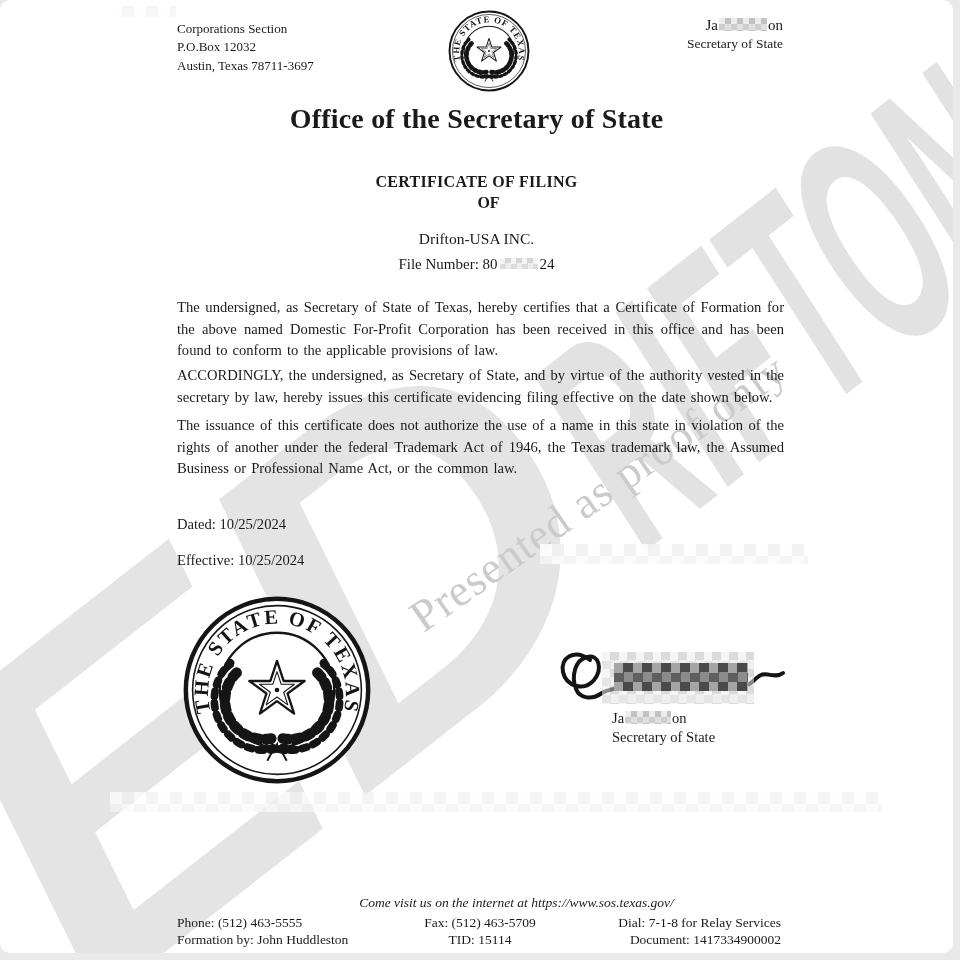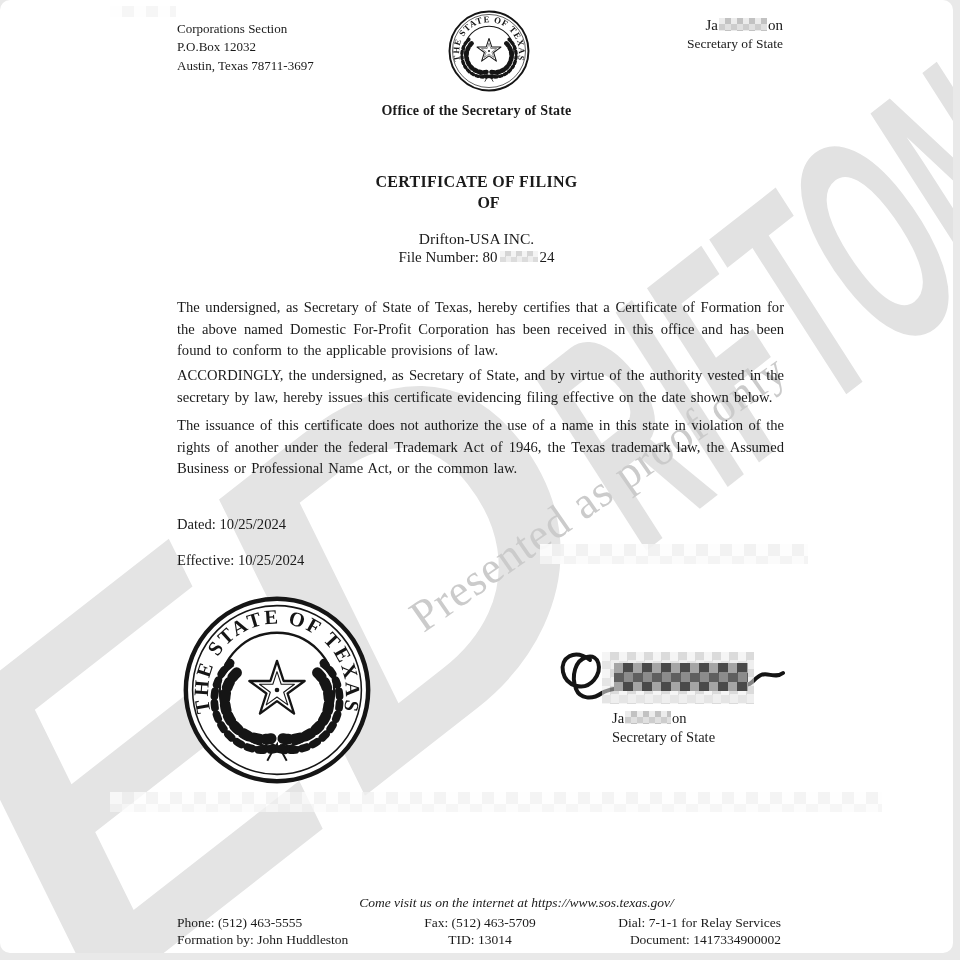--- a/index.html
+++ b/index.html
@@ -54,25 +54,25 @@
     background-size:19px 19px;
     background-image:conic-gradient(#4a4a4a 25%, #8c8c8c 0 50%, #5f5f5f 0 75%, #a5a5a5 0);
   }
   
   .content{position:absolute;inset:0;z-index:3;}
   .sender{position:absolute;left:177px;top:20px;font-size:13px;line-height:1.42;}
   .top-seal{position:absolute;left:447px;top:9px;}
   .official-block{position:absolute;right:170px;top:17px;text-align:right;}
   .official-name{font-size:15px;}
   .official-title{font-size:13.5px;margin-top:2px;}
-  .office-title{position:absolute;left:0;right:0;top:103px;text-align:center;font-size:14px;font-weight:bold;letter-spacing:.2px;}
+  .office-title{position:absolute;left:0;right:0;top:103px;text-align:center;font-size:28px;font-weight:bold;letter-spacing:.2px;}
   .cert-heading{position:absolute;left:0;right:0;top:173px;text-align:center;font-size:16px;font-weight:bold;letter-spacing:.3px;}
   .cert-of{position:absolute;left:0;right:0;top:194px;text-align:center;font-size:16px;font-weight:bold;margin-left:24px;}
   .entity-name{position:absolute;left:0;right:0;top:230px;text-align:center;font-size:15.5px;}
-  .file-line{position:absolute;left:0;right:0;top:249px;text-align:center;font-size:15px;}
+  .file-line{position:absolute;left:0;right:0;top:256px;text-align:center;font-size:15px;}
   .para{position:absolute;left:177px;width:607px;font-size:14.6px;line-height:1.48;text-align:justify;word-spacing:1.4px;}
   .p1{top:297px;} .p2{top:365px;} .p3{top:415px;}
   .date-line{position:absolute;left:177px;font-size:14.6px;}
   .dated{top:516px;} .effective{top:552px;}
   .big-seal{position:absolute;left:180px;top:593px;}
   .sig-wrap{position:absolute;left:556px;top:648px;width:235px;height:62px;}
   .sig-wrap .mz{position:absolute;}
   .sig-name{position:absolute;left:612px;top:710px;font-size:14.5px;}
   .sig-title{position:absolute;left:612px;top:729px;font-size:14.5px;}
   .f-web{position:absolute;left:80px;right:0;top:895px;text-align:center;font-size:13.5px;font-style:italic;}
@@ -183,21 +183,21 @@
     </div>
     <div class="sig-title">Secretary of State</div>
 
     <div class="f-web">Come visit us on the internet at https://www.sos.texas.gov/</div>
     <div class="f-left">
       <div>Phone: (512) 463-5555</div>
       <div>Formation by: John Huddleston</div>
     </div>
     <div class="f-center">
       <div>Fax: (512) 463-5709</div>
-      <div>TID: 13014</div>
+      <div>TID: 15114</div>
     </div>
     <div class="f-right">
-      <div>Dial: 7-1-1 for Relay Services</div>
+      <div>Dial: 7-1-8 for Relay Services</div>
       <div>Document: 1417334900002</div>
     </div>
 
   </div>
 </div>
 
 </body></html>

